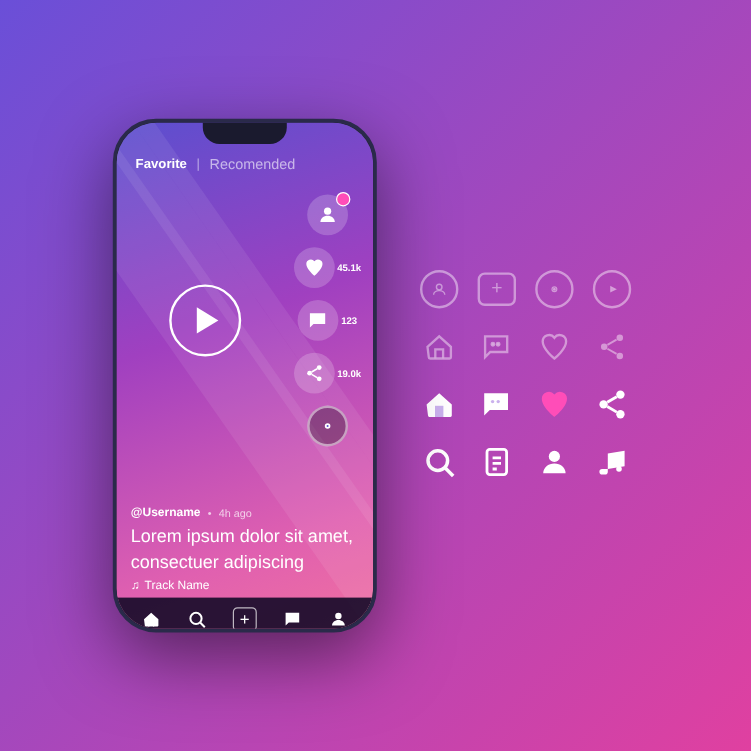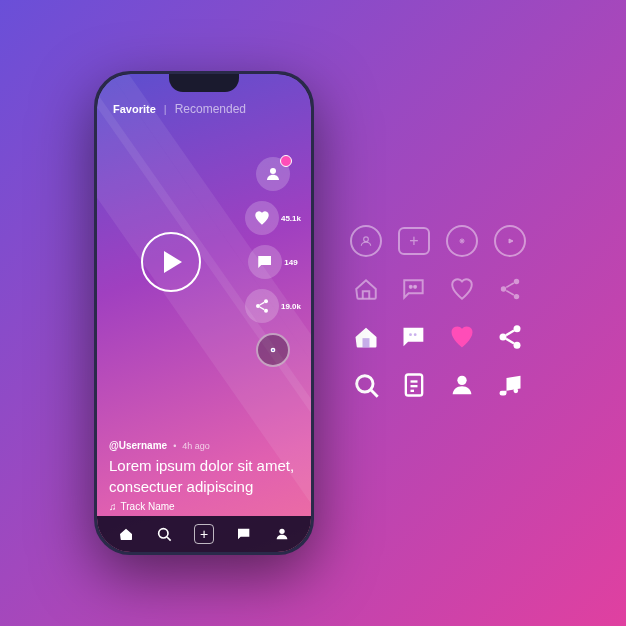--- a/index.html
+++ b/index.html
@@ -19,21 +19,21 @@
       align-items: center;
       justify-content: center;
       width: 100%;
       height: 100%;
       gap: 30px;
     }
 
     
     .phone {
       width: 220px;
-      height: 484px;
+      height: 428px;
       background: #1a1a2e;
       border-radius: 36px;
       border: 3px solid #2a2a4a;
       box-shadow: 0 20px 60px rgba(0,0,0,0.5), inset 0 0 0 1px rgba(255,255,255,0.1);
       position: relative;
       overflow: hidden;
       flex-shrink: 0;
     }
 
     .phone-notch {
@@ -402,21 +402,21 @@
             </div>
             <span class="side-count">45.1k</span>
           </div>
 
           <div class="side-icon-item">
             <div class="side-icon-circle">
               <svg width="18" height="18" viewBox="0 0 24 24" fill="white">
                 <path d="M4 4h16v12H7l-4 4V4z"></path>
               </svg>
             </div>
-            <span class="side-count">149</span>
+            <span class="side-count">123</span>
           </div>
 
           <div class="side-icon-item">
             <div class="share-circle">
               <svg width="16" height="16" viewBox="0 0 24 24" fill="white">
                 <circle cx="18" cy="5" r="3"></circle>
                 <circle cx="6" cy="12" r="3"></circle>
                 <circle cx="18" cy="19" r="3"></circle>
                 <line x1="8.59" y1="13.51" x2="15.42" y2="17.49" stroke="white" stroke-width="2"></line>
                 <line x1="15.41" y1="6.51" x2="8.59" y2="10.49" stroke="white" stroke-width="2"></line>

